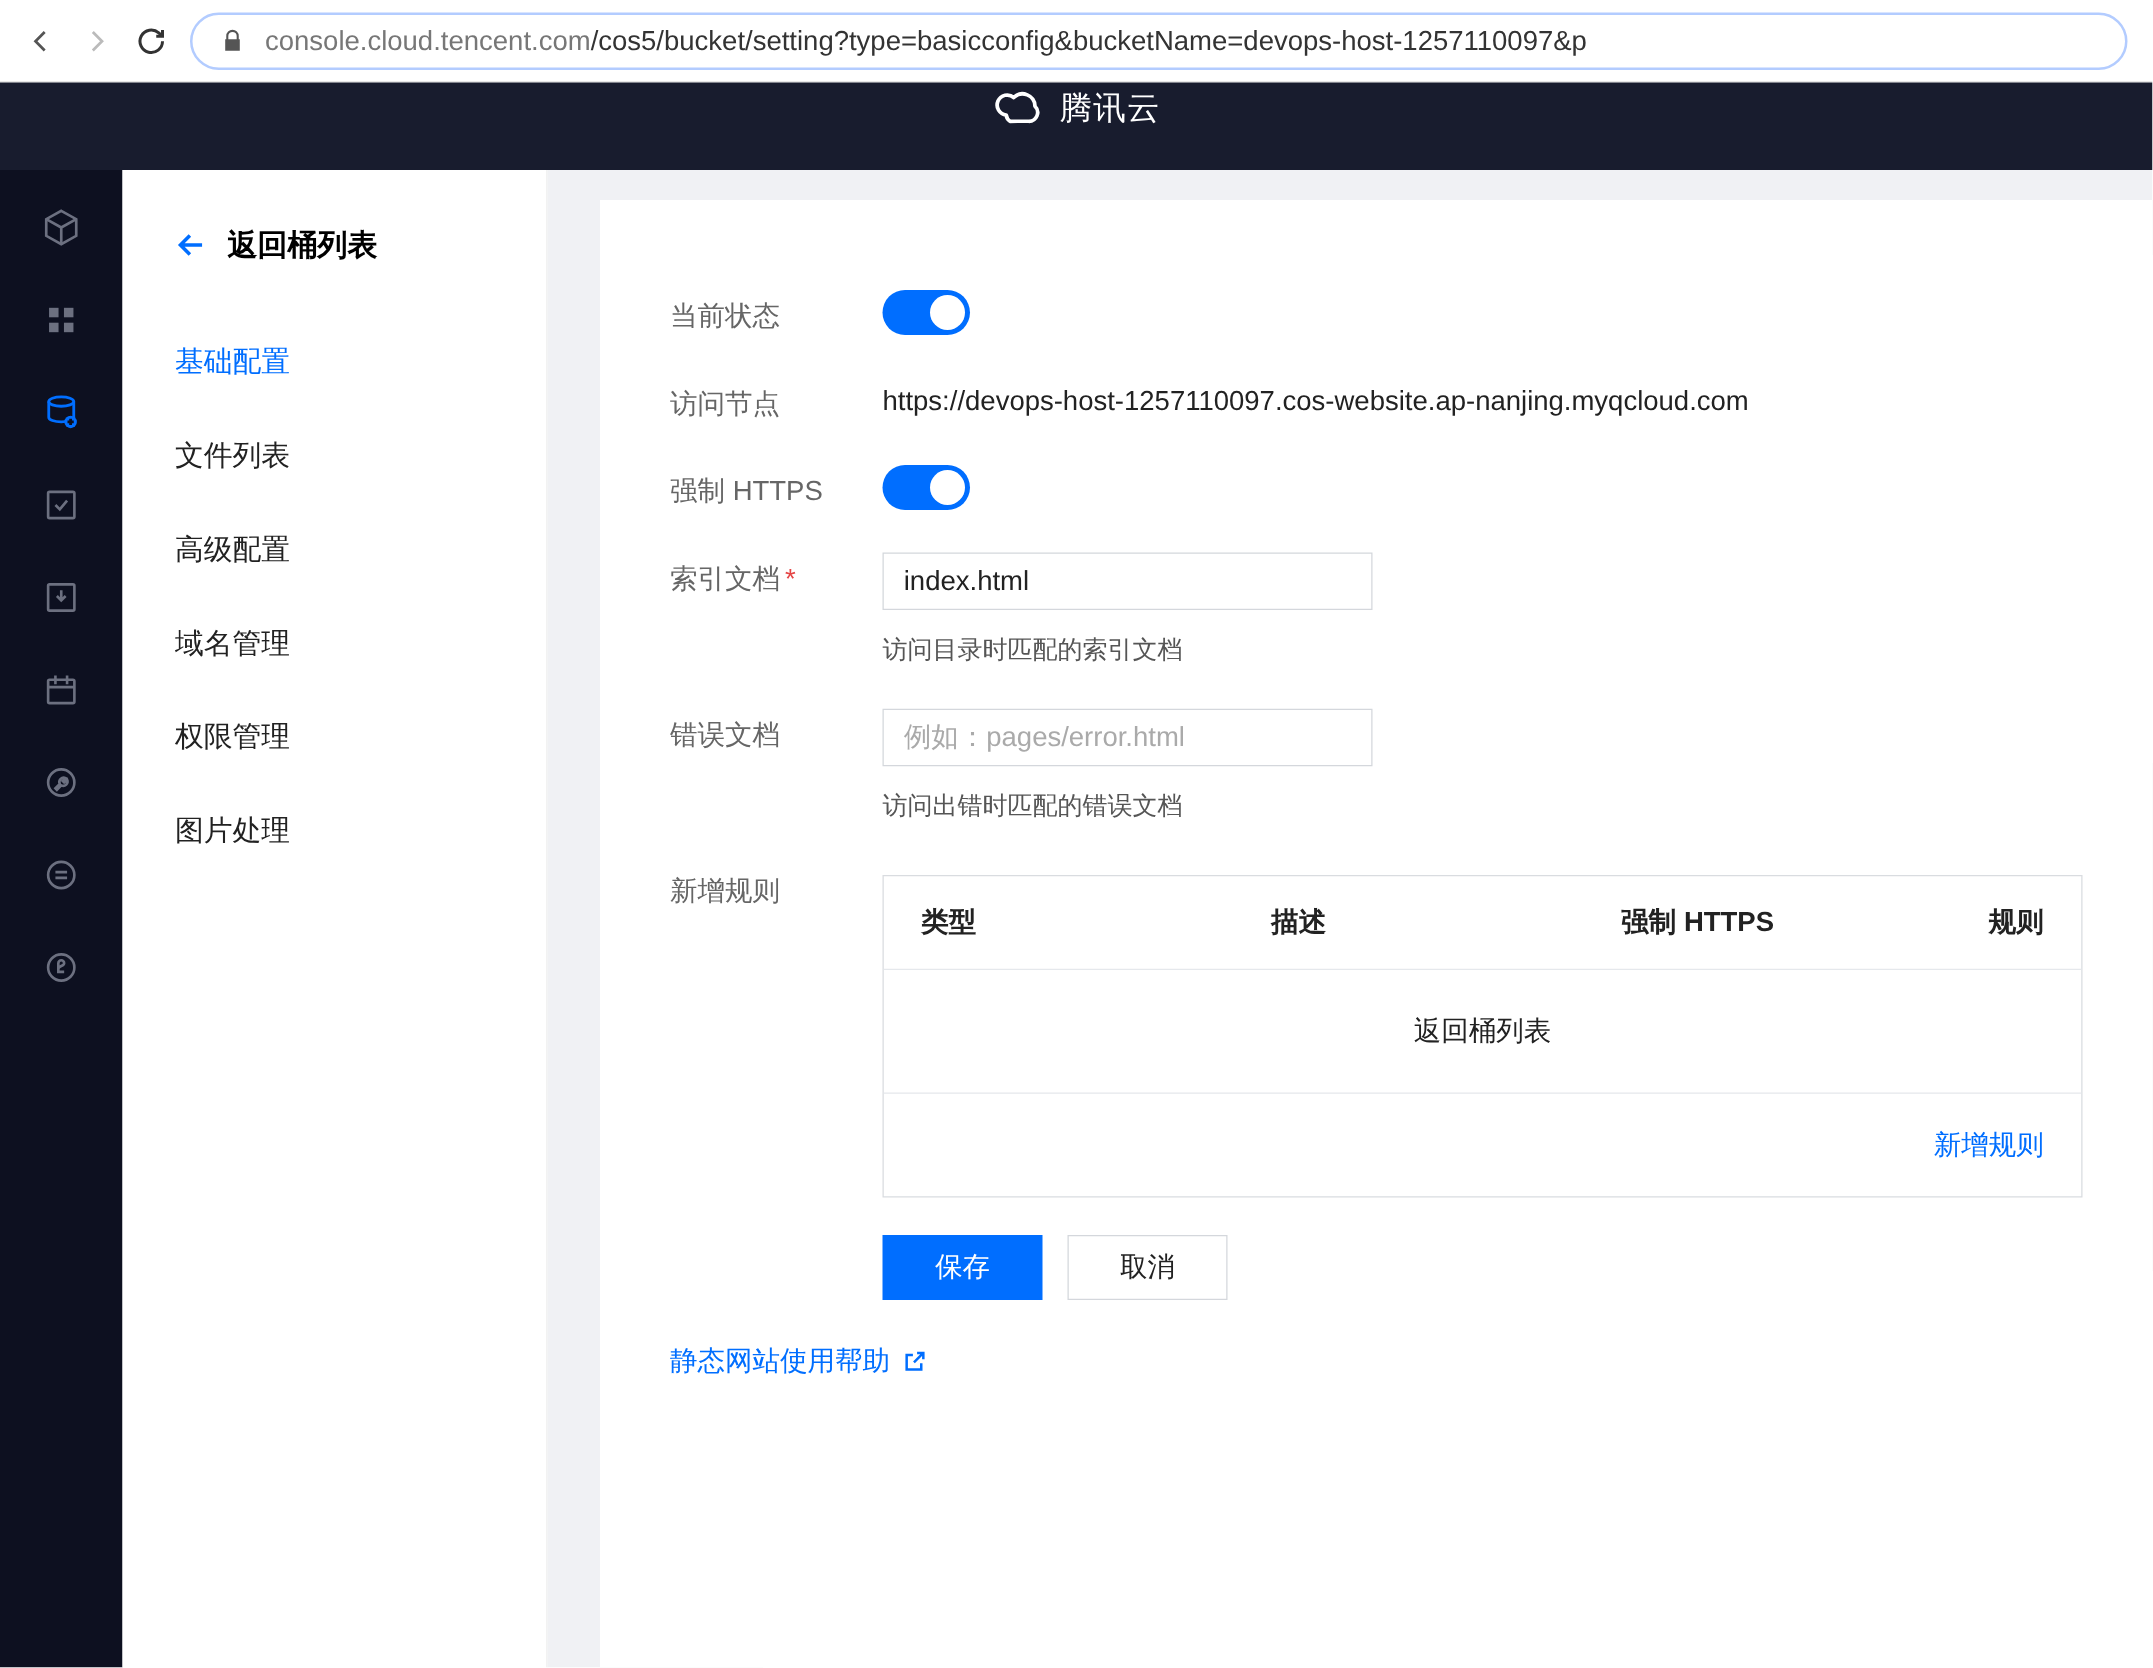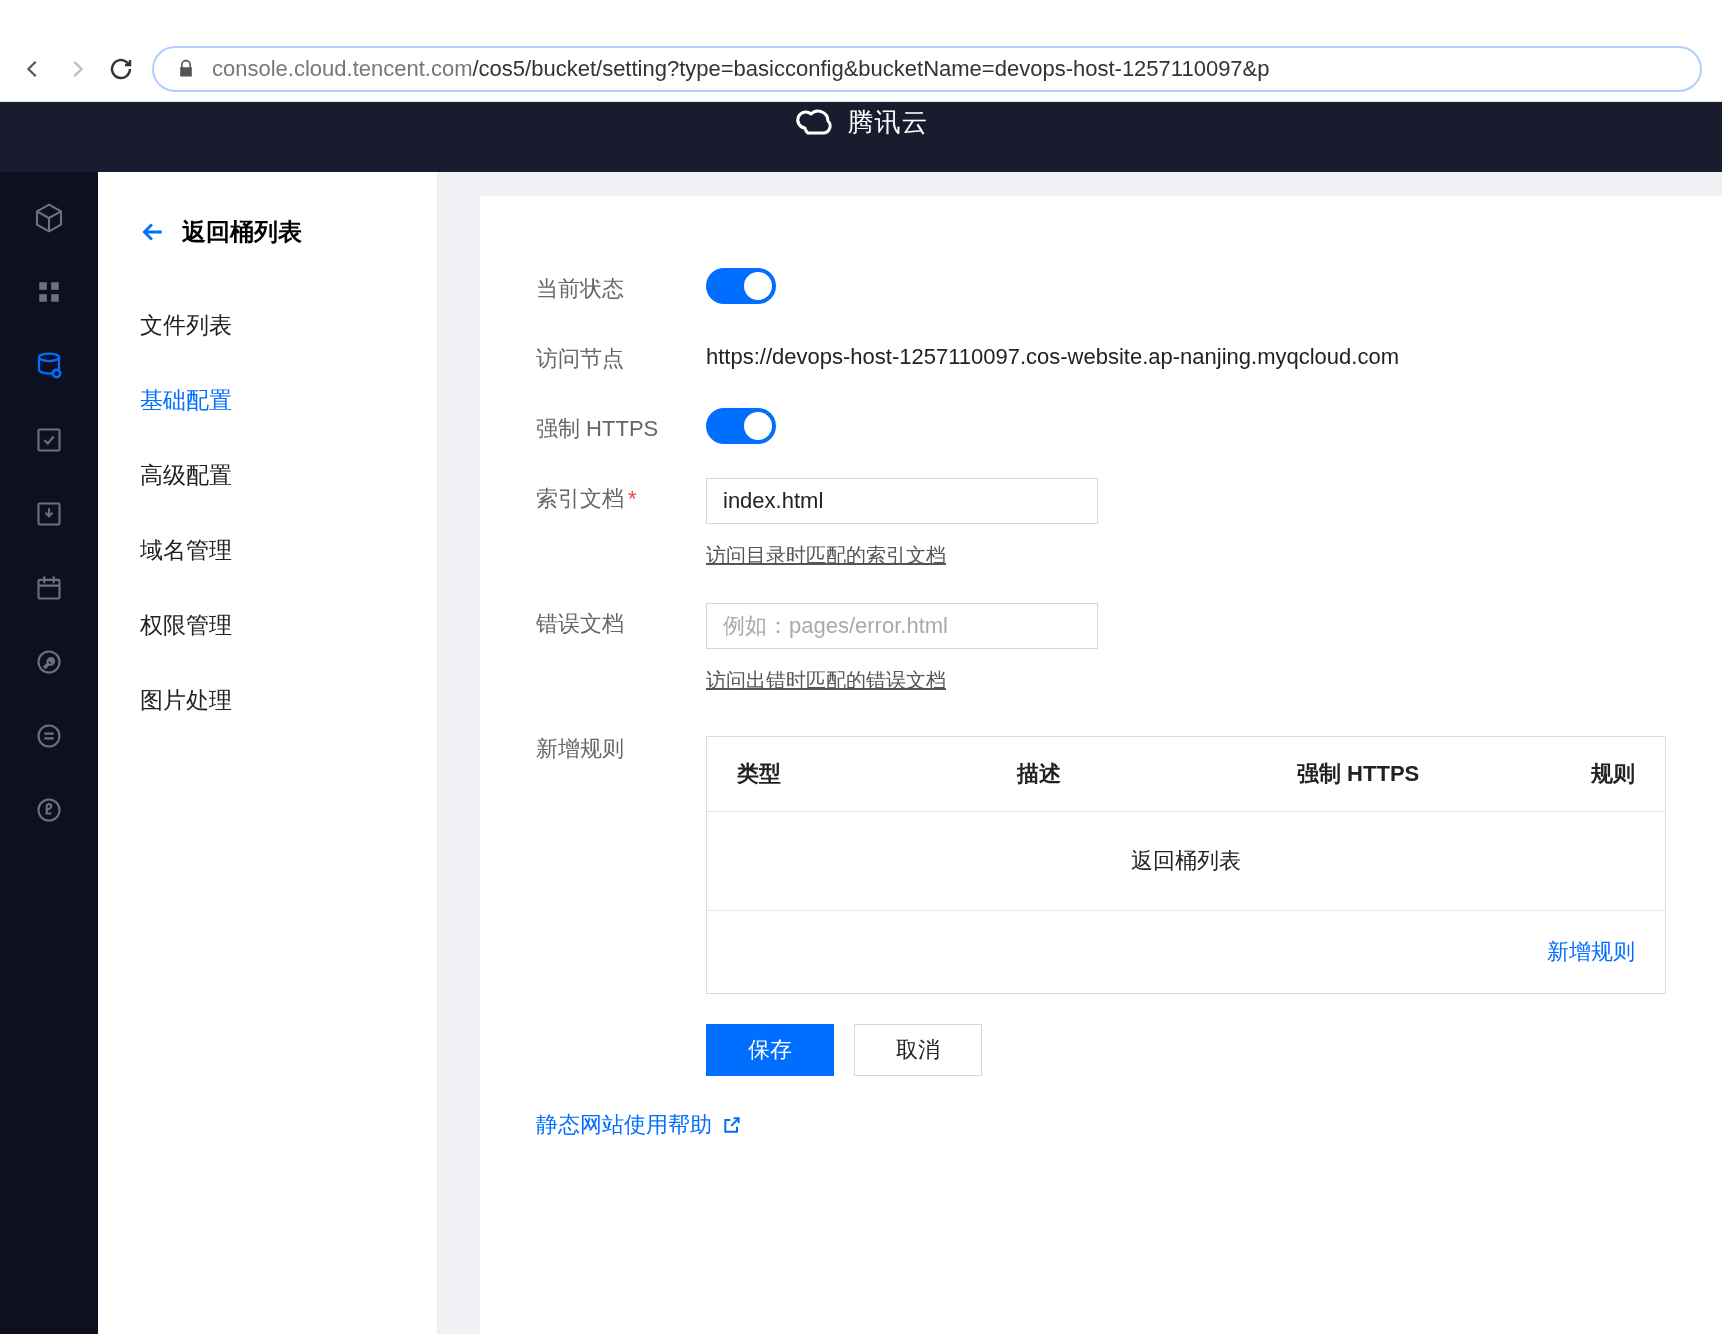--- a/index.html
+++ b/index.html
@@ -1,19 +1,19 @@
 <!DOCTYPE html>
 <html><head>
 <meta charset="utf-8">
 <style>
 * { margin: 0; padding: 0; box-sizing: border-box; font-family: -apple-system, BlinkMacSystemFont, "Segoe UI", "PingFang SC", "Microsoft YaHei", sans-serif; }
 body { background: #fff; width: 1722px; height: 1334px; overflow: hidden; }
 
 
-.browser-bar { height: 66px; display: flex; align-items: center; padding: 0 20px; border-bottom: 1px solid #e0e0e0; gap: 18px; margin-top: 36px; }
+.browser-bar { height: 66px; display: flex; align-items: center; padding: 0 20px; border-bottom: 1px solid #e0e0e0; gap: 18px; }
 .nav-arrow { width: 26px; height: 26px; display: flex; align-items: center; justify-content: center; cursor: pointer; color: #555; }
 .nav-arrow.disabled { color: #bbb; }
 .reload-btn { width: 26px; height: 26px; display: flex; align-items: center; justify-content: center; cursor: pointer; color: #333; }
 .url-bar { flex: 1; height: 46px; border: 2px solid #b3ccff; border-radius: 23px; display: flex; align-items: center; padding: 0 22px; gap: 16px; font-size: 22px; color: #333; background: #fff; }
 .lock-ico { color: #555; }
 .url-text { white-space: nowrap; overflow: hidden; font-family: Arial, sans-serif; }
 .url-gray { color: #777; }
 
 
 .top-header { height: 70px; background: #181c2e; display: flex; align-items: center; padding: 0 30px; gap: 40px; color: #fff; flex-direction: column; }
@@ -46,21 +46,21 @@
 .form-label .req { color: #e54545; margin-left: 4px; }
 .form-val { flex: 1; font-size: 22px; color: #222; padding-top: 6px; }
 
 
 .toggle { width: 70px; height: 36px; background: #006eff; border-radius: 18px; position: relative; cursor: pointer; }
 .toggle::after { content: ""; position: absolute; right: 4px; top: 4px; width: 28px; height: 28px; background: #fff; border-radius: 50%; }
 
 
 .text-input { width: 392px; height: 46px; border: 1px solid #d4d7dc; padding: 0 16px; font-size: 22px; color: #222; }
 .text-input::placeholder { color: #aaa; }
-.help-text { font-size: 20px; color: #555; margin-top: 18px; text-decoration: underline; }
+.help-text { font-size: 20px; color: #555; margin-top: 18px; }
 
 
 .rule-table { border: 1px solid #d9dce0; margin-top: 8px; width: 960px; }
 .rule-head { display: flex; padding: 22px 30px; font-size: 22px; font-weight: 700; color: #222; border-bottom: 1px solid #e5e8ec; }
 .rh-type { width: 280px; }
 .rh-desc { width: 280px; }
 .rh-https { width: 260px; }
 .rh-rule { flex: 1; text-align: right; }
 .rule-empty { text-align: center; padding: 34px 0; font-size: 22px; color: #222; border-bottom: 1px solid #e5e8ec; }
 .rule-add { text-align: right; padding: 26px 30px; }
@@ -198,22 +198,22 @@
 
   <div class="sidebar">
     <div class="back-link">
       <span class="back-arrow">
         <svg width="26" height="26" viewBox="0 0 24 24" fill="none" stroke="currentColor" stroke-width="2.6">
             <path d="M11 5l-7 7 7 7M4 12h16"></path>
           </svg>
       </span>
       <span>返回桶列表</span>
     </div>
+    <div class="menu-item active">基础配置</div>
     <div class="menu-item">文件列表</div>
-    <div class="menu-item active">基础配置</div>
     <div class="menu-item">高级配置</div>
     <div class="menu-item">域名管理</div>
     <div class="menu-item">权限管理</div>
     <div class="menu-item">图片处理</div>
   </div>
 
   <div class="content">
     <div class="panel">
 
       <div class="form-row">

